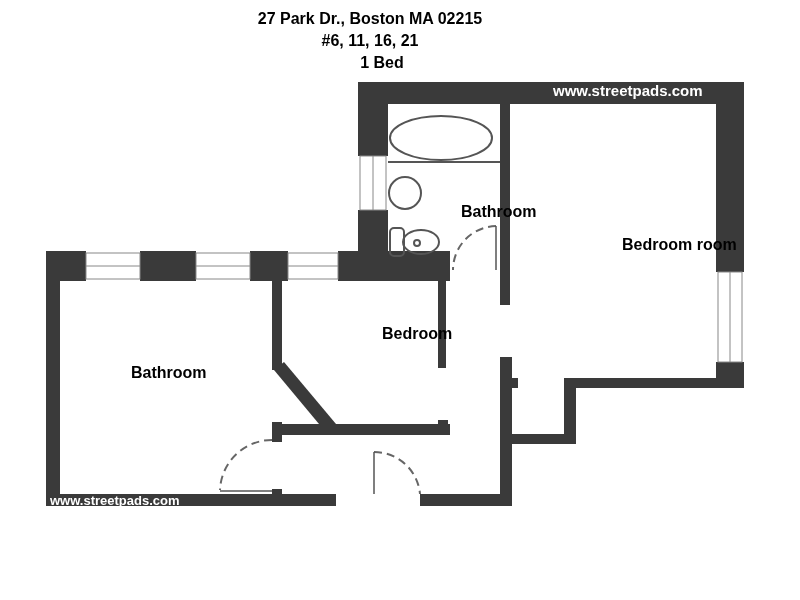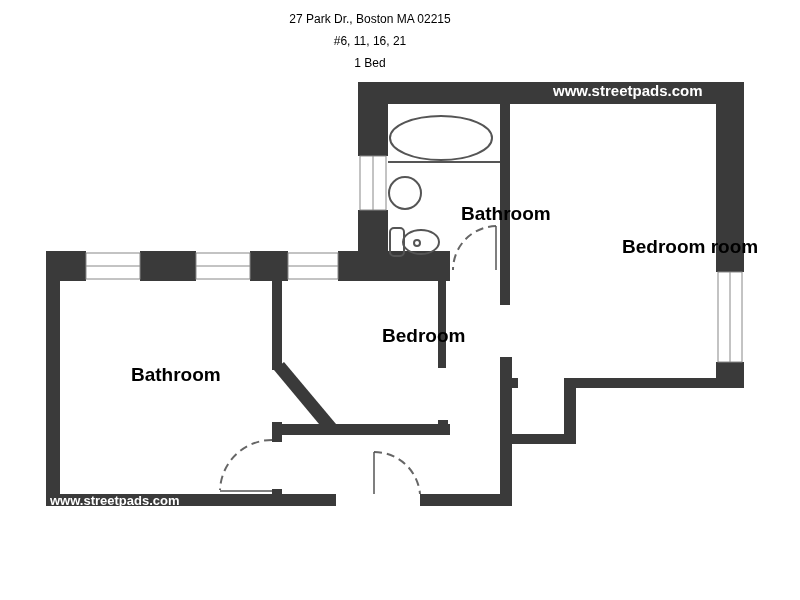--- a/index.html
+++ b/index.html
@@ -1,28 +1,28 @@
 <!DOCTYPE html>
 <html><head>
 <meta charset="utf-8">
 <style>
   html, body { margin:0; padding:0; background:#ffffff; }
   body { width:800px; height:600px; position:relative; overflow:hidden; font-family:"Liberation Sans", sans-serif; }
-  .hdr { position:absolute; left:0; width:740px; text-align:center; font-weight:normal; font-size:12px; color:#000; line-height:22px; }
+  .hdr { position:absolute; left:0; width:740px; text-align:center; font-weight:bold; font-size:16px; color:#000; line-height:22px; }
   #plan { position:absolute; left:0; top:0; }
-  .lbl { position:absolute; font-weight:bold; font-size:19px; color:#000;padding-left:36px; }
+  .lbl { position:absolute; font-weight:bold; font-size:16px; color:#000;padding-left:36px; }
   .wm { position:absolute; font-weight:bold; font-size:15px; color:#fff; }
   .wm2 { position:absolute; font-weight:bold; font-size:13px; color:#fff; }
 </style>
 </head>
 <body>
 
 <div class="hdr" style="top:8px;">27 Park Dr., Boston MA 02215</div>
 <div class="hdr" style="top:30px;">#6, 11, 16, 21</div>
-<div class="hdr" style="top:52px;">1 Bed</div>
+<div class="hdr" style="top:52px;padding-left:12px;">1 Bed</div>
 
 <svg id="plan" width="800" height="600">
   <g fill="#3a3a3a">
 
     <rect x="358" y="82" width="386" height="22"></rect>
 
     <rect x="358" y="82" width="30" height="74"></rect>
     <rect x="358" y="210" width="30" height="56"></rect>
 
     <rect x="716" y="82" width="28" height="190"></rect>

